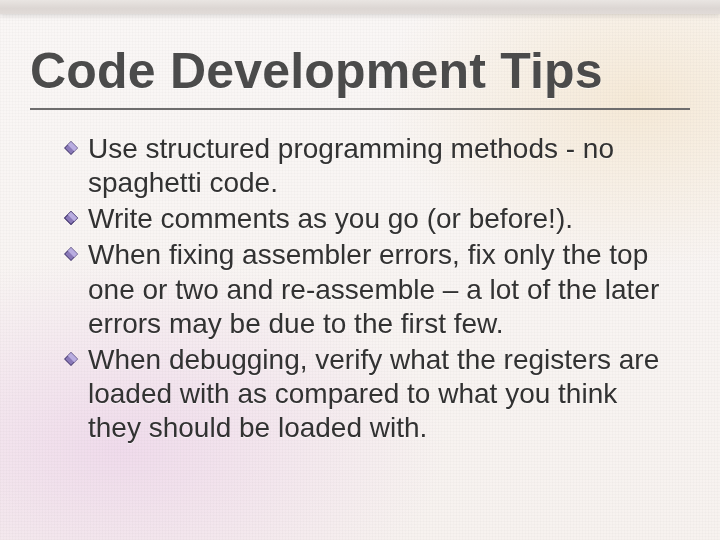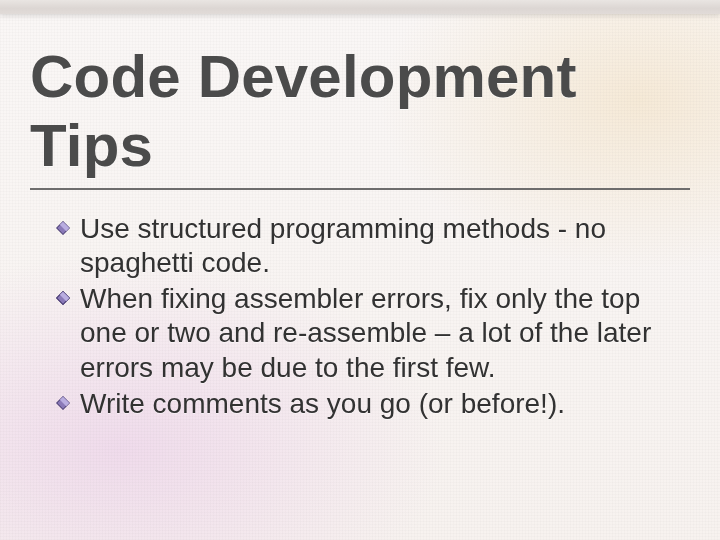--- a/index.html
+++ b/index.html
@@ -33,35 +33,35 @@
   }
   .topband {
     position: absolute;
     top: 0; left: 0; right: 0;
     height: 14px;
     background: linear-gradient(#e9e5e2,#dcd6d3 60%,#e1dbd8);
     box-shadow: 0 2px 5px rgba(0,0,0,.12);
     z-index: 2;
   }
   .title {
-    font-size: 60px;
+    font-size: 50px;
     color: #4b4b4b;
     margin: 24px 0 8px 0;
     letter-spacing: 0.2px;
     text-shadow: 0 1px 0 rgba(255,255,255,.7);
   }
   .rule {
     height: 0;
     border: 0;
     border-top: 2px solid #6e6d6d;
     margin: 0 0 22px 0;
   }
   ul.bullets {
     list-style: none;
-    margin: 0;
+    margin: 8px;
     padding: 0 6px 0 26px;
   }
   ul.bullets li {
     position: relative;
     font-size: 28px;
     line-height: 1.22;
     color: #323232;
     margin: 0 0 2px 0;
     padding-left: 24px;
     text-shadow: 0 1px 0 rgba(255,255,255,.5);
@@ -108,27 +108,38 @@
     </li>
     <li>
       <span class="bullet-icon">
         <svg viewBox="0 0 14 14">
             <g transform="rotate(45 7 7)">
               <rect x="2.5" y="2.5" width="9" height="9" fill="#8a79b8" stroke="#4b3e75" stroke-width="1"></rect>
               <rect x="2.5" y="2.5" width="9" height="4.5" fill="#b9ade0"></rect>
             </g>
           </svg>
       </span>
+      <span>Write comments as you go (or before!).</span>
+    </li>
+    <li>
+      <span class="bullet-icon">
+        <svg viewBox="0 0 14 14">
+            <g transform="rotate(45 7 7)">
+              <rect x="2.5" y="2.5" width="9" height="9" fill="#8a79b8" stroke="#4b3e75" stroke-width="1"></rect>
+              <rect x="2.5" y="2.5" width="9" height="4.5" fill="#b9ade0"></rect>
+            </g>
+          </svg>
+      </span>
       <span>When fixing assembler errors, fix only the top one or two and re-assemble – a lot of the later errors may be due to the first few.</span>
     </li>
     <li>
       <span class="bullet-icon">
         <svg viewBox="0 0 14 14">
             <g transform="rotate(45 7 7)">
               <rect x="2.5" y="2.5" width="9" height="9" fill="#8a79b8" stroke="#4b3e75" stroke-width="1"></rect>
               <rect x="2.5" y="2.5" width="9" height="4.5" fill="#b9ade0"></rect>
             </g>
           </svg>
       </span>
-      <span>Write comments as you go (or before!).</span>
+      <span>When debugging, verify what the registers are loaded with as compared to what you think they should be loaded with.</span>
     </li>
   </ul>
 </div>
 
 </body></html>

